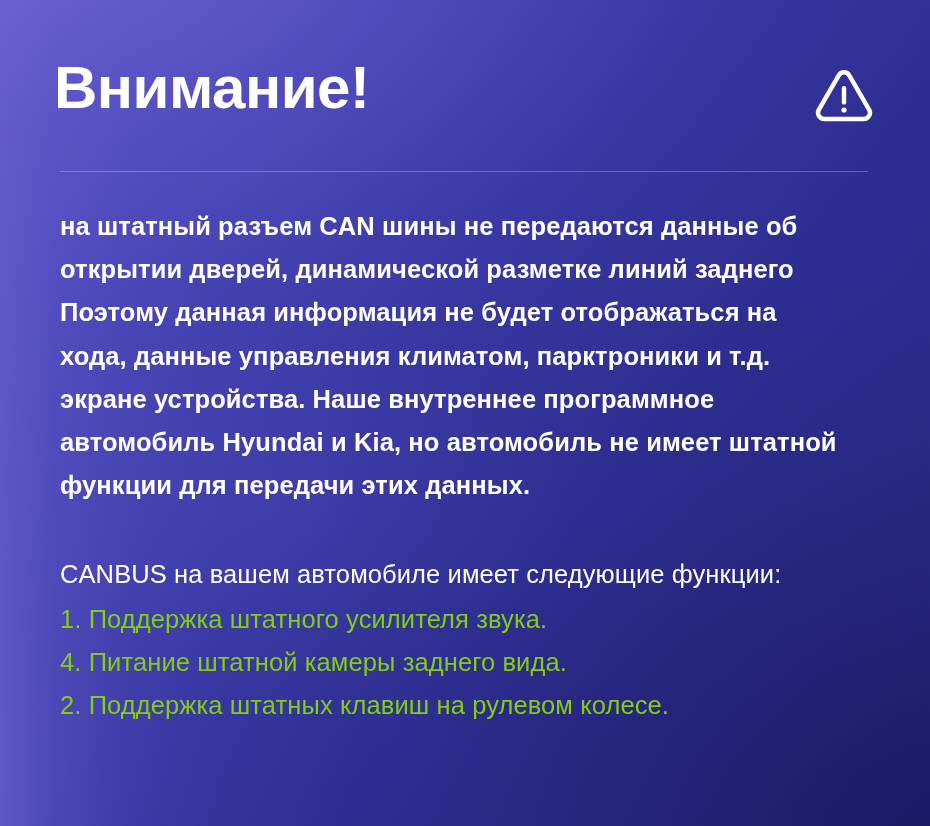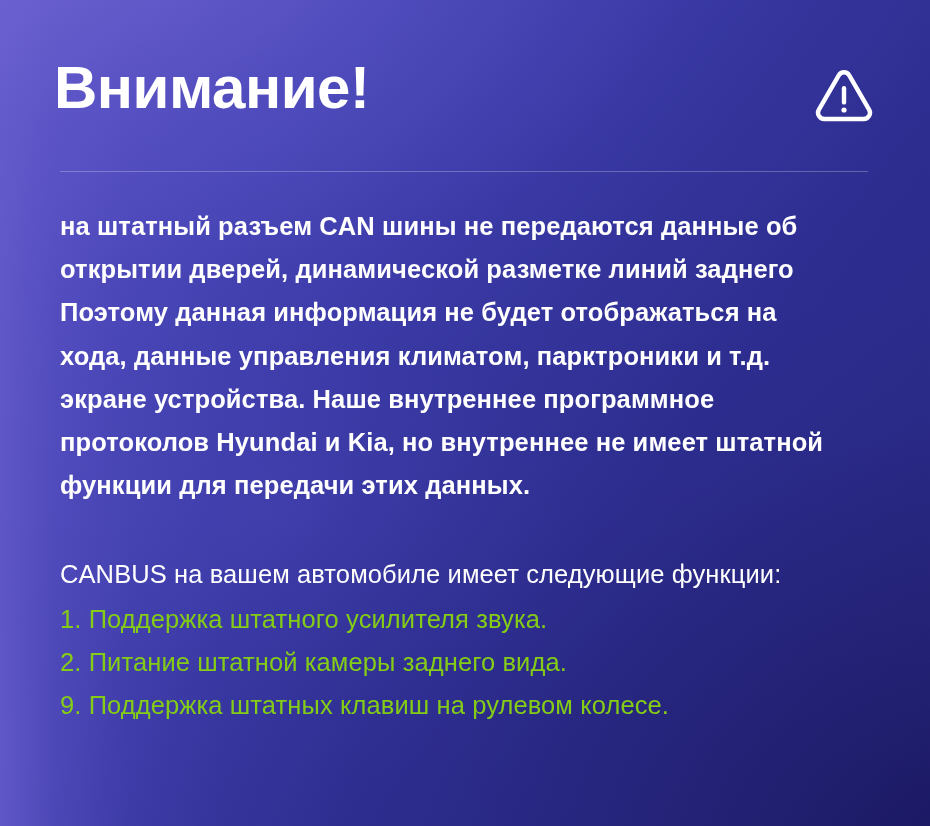--- a/index.html
+++ b/index.html
@@ -193,28 +193,28 @@
     </div>
 
     <div class="body-block">
 
       <p class="paragraph para-lines">
         <span>на штатный разъем CAN шины не передаются данные об</span>
         <span>открытии дверей, динамической разметке линий заднего</span>
         <span>Поэтому данная информация не будет отображаться на</span>
         <span>хода, данные управления климатом, парктроники и т.д.</span>
         <span>экране устройства. Наше внутреннее программное</span>
-        <span>протоколов Hyundai и Kia, но внутреннее не имеет штатной</span>
+        <span>автомобиль Hyundai и Kia, но автомобиль не имеет штатной</span>
         <span>функции для передачи этих данных.</span>
       </p>
 
       <div class="paragraph features">
         <span class="intro">CANBUS на вашем автомобиле имеет следующие функции:</span>
         <ul class="feature-list">
           <li>1. Поддержка штатного усилителя звука.</li>
-          <li>2. Питание штатной камеры заднего вида.</li>
-          <li>9. Поддержка штатных клавиш на рулевом колесе.</li>
+          <li>4. Питание штатной камеры заднего вида.</li>
+          <li>2. Поддержка штатных клавиш на рулевом колесе.</li>
         </ul>
       </div>
 
     </div>
   </div>
 </div>
 
 </body></html>

